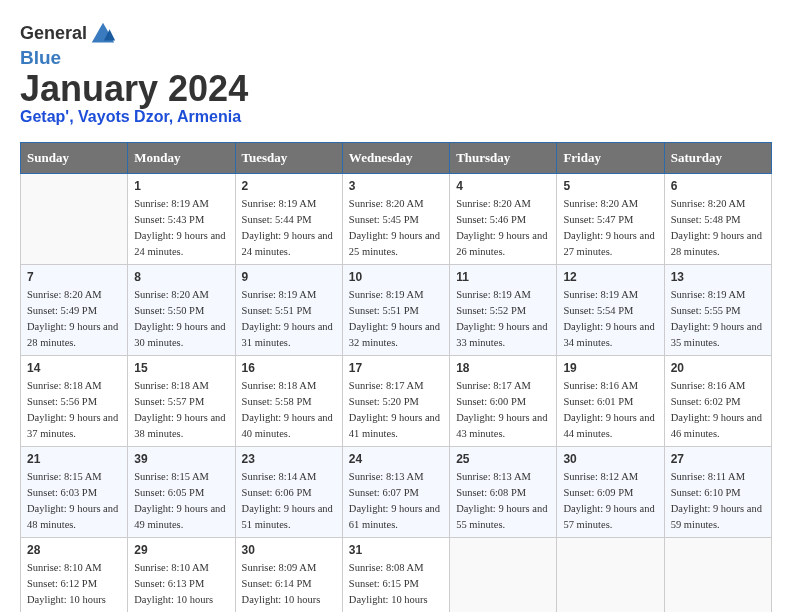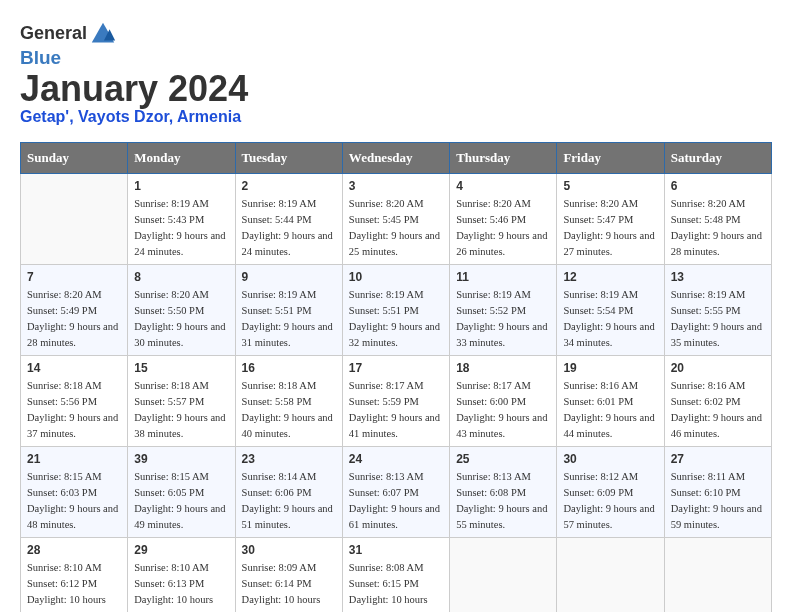--- a/index.html
+++ b/index.html
@@ -266,21 +266,21 @@
         <div class="day-info">
           <span>Sunrise: 8:18 AM</span><br>
           <span>Sunset: 5:58 PM</span><br>
           <span>Daylight: 9 hours and 40 minutes.</span>
         </div>
       </td>
         <td>
         <span class="day-number">17</span>
         <div class="day-info">
           <span>Sunrise: 8:17 AM</span><br>
-          <span>Sunset: 5:59 PM</span><br>
+          <span>Sunset: 5:20 PM</span><br>
           <span>Daylight: 9 hours and 41 minutes.</span>
         </div>
       </td>
         <td>
         <span class="day-number">18</span>
         <div class="day-info">
           <span>Sunrise: 8:17 AM</span><br>
           <span>Sunset: 6:00 PM</span><br>
           <span>Daylight: 9 hours and 43 minutes.</span>
         </div>

